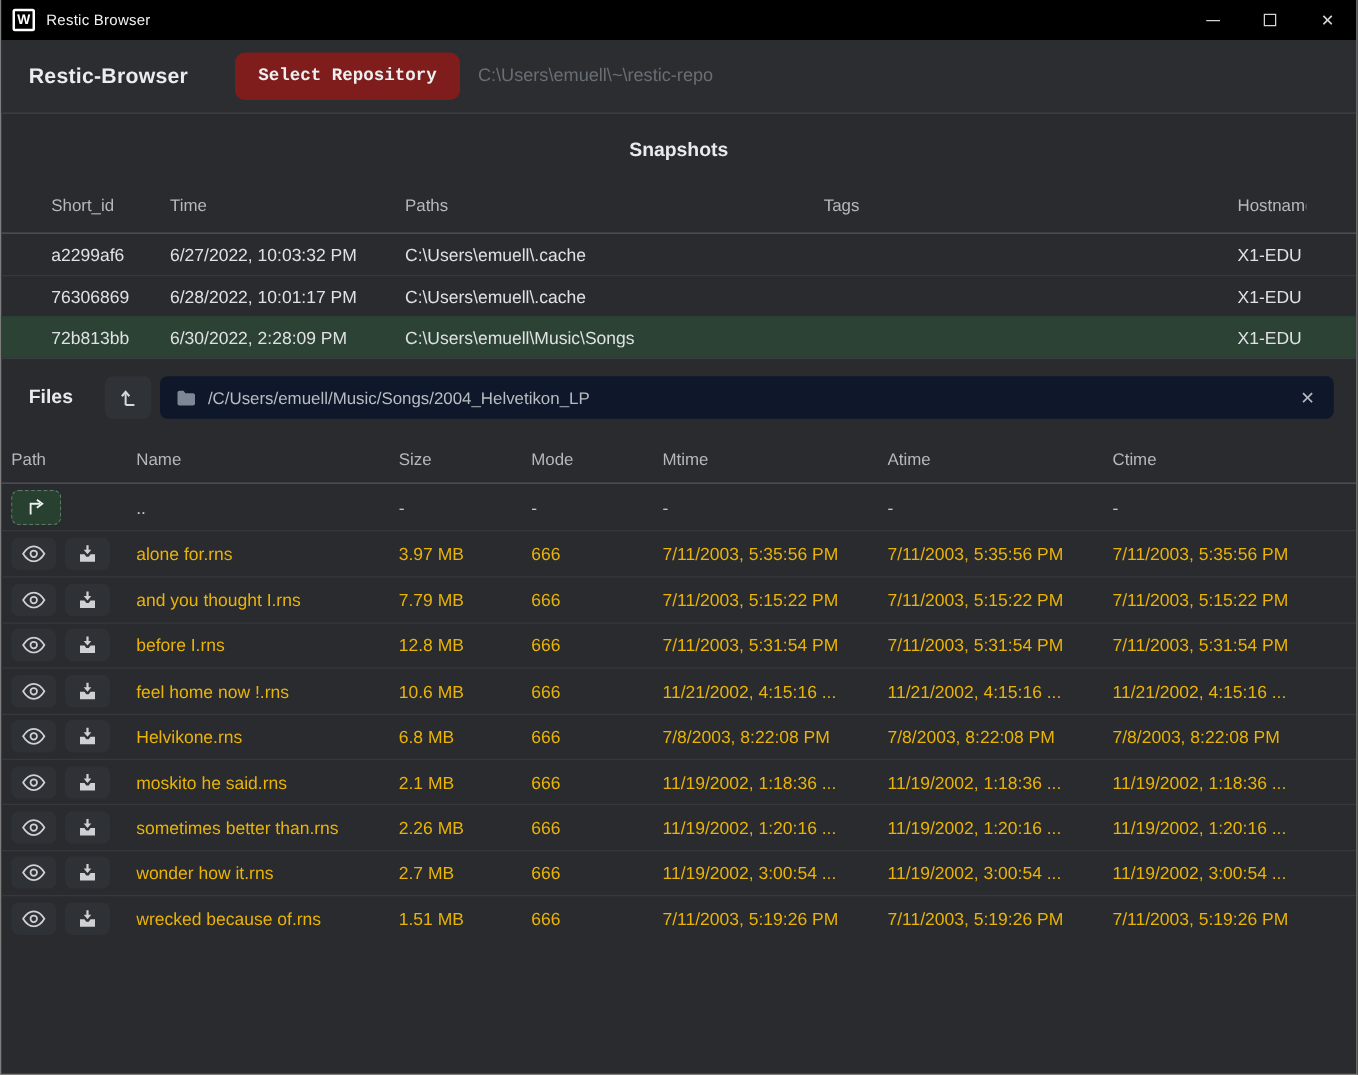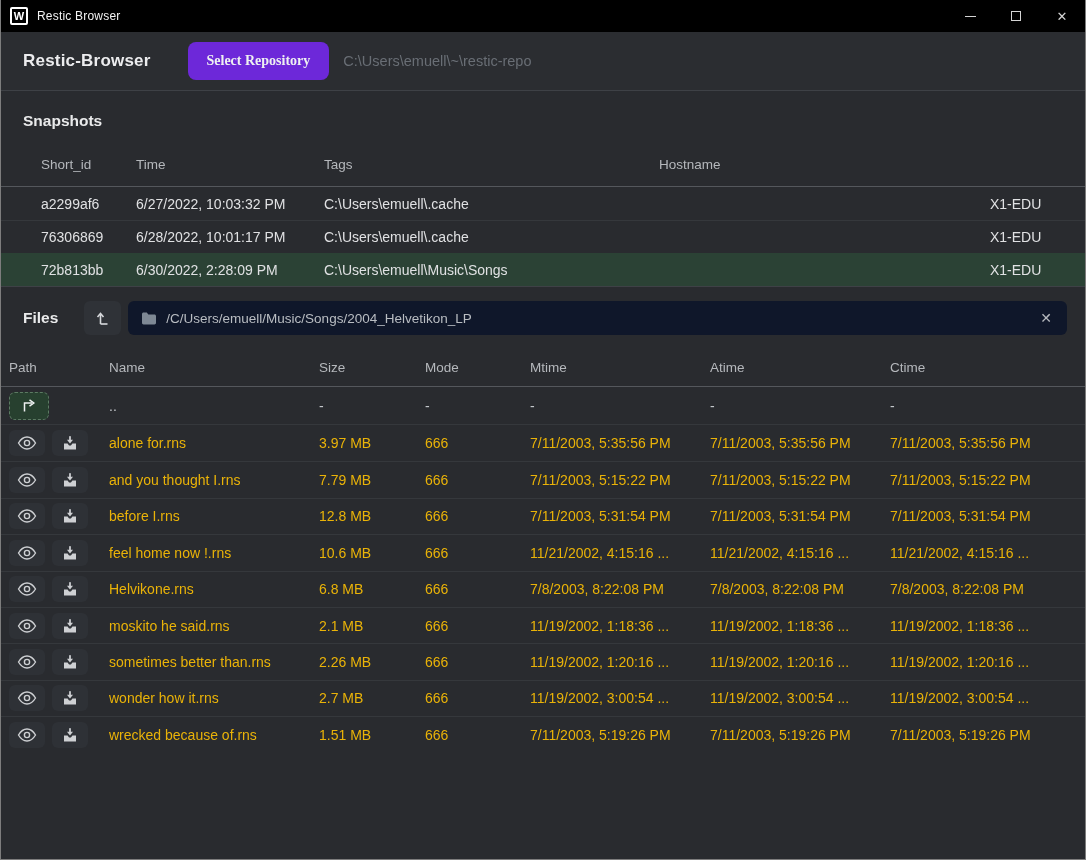--- a/index.html
+++ b/index.html
@@ -34,30 +34,31 @@
   .glyph-max { width:10px; height:10px; border:1px solid #d4d4d4; display:block; }
   .glyph-close { font-size:13px; line-height:1; }
 
   
   .app-header {
     height:59px; display:flex; align-items:center; padding:0 22px;
     background:#2b2d31; border-bottom:1px solid #3e4146;
   }
   .app-title { font-size:17px; font-weight:bold; color:#ececee; letter-spacing:.2px; }
   .select-repo-btn {
-    margin-left:37px; background:#6d28d9; color:#eef0f1; border:none;
-    font-family:Liberation Serif, serif; font-size:14px; font-weight:bold;
+    margin-left:37px; background:#7f1d1d; color:#eef0f1; border:none;
+    font-family:Liberation Mono, monospace; font-size:14px; font-weight:bold;
     padding:11px 19px; border-radius:8px; cursor:pointer;text-align:right;
   }
   .repo-path { margin-left:14px; font-size:14.5px; color:#696e75; }
 
   
   .section-heading {
     font-size:15.5px; font-weight:bold; color:#e9eaeb;
     padding:21px 22px 13px 22px;
+    text-align:center;
   }
 
   
   .snap-grid { display:grid; grid-template-columns:95px 188px 335px 331px 1fr; align-items:center; padding:0 40px; }
   .snap-header { height:44px; color:#b5b8bc; font-size:13.5px; border-bottom:1px solid #54575c; }
   .snap-row { height:33px; font-size:14px; color:#e0e1e3; }
   .snap-row + .snap-row { border-top:1px solid #35383c; }
   .snap-row.selected { background:#2b4235; border-top-color:#2b4235; }
   .snap-table { border-bottom:1px solid #3e4146; }
   .cell { white-space:nowrap; overflow:hidden; }
@@ -119,20 +120,21 @@
   <button class="select-repo-btn">Select Repository</button>
   <span class="repo-path">C:\Users\emuell\~\restic-repo</span>
 </div>
 
 <div>
   <div class="section-heading">Snapshots</div>
 
   <div class="snap-grid snap-header">
     <div class="cell">Short_id</div>
     <div class="cell">Time</div>
+    <div class="cell">Paths</div>
     <div class="cell">Tags</div>
     <div class="cell">Hostname</div>
   </div>
 
   <div class="snap-table">
 
       <div class="snap-grid snap-row">
         <div class="cell">a2299af6</div>
         <div class="cell">6/27/2022, 10:03:32 PM</div>
         <div class="cell">C:\Users\emuell\.cache</div>

